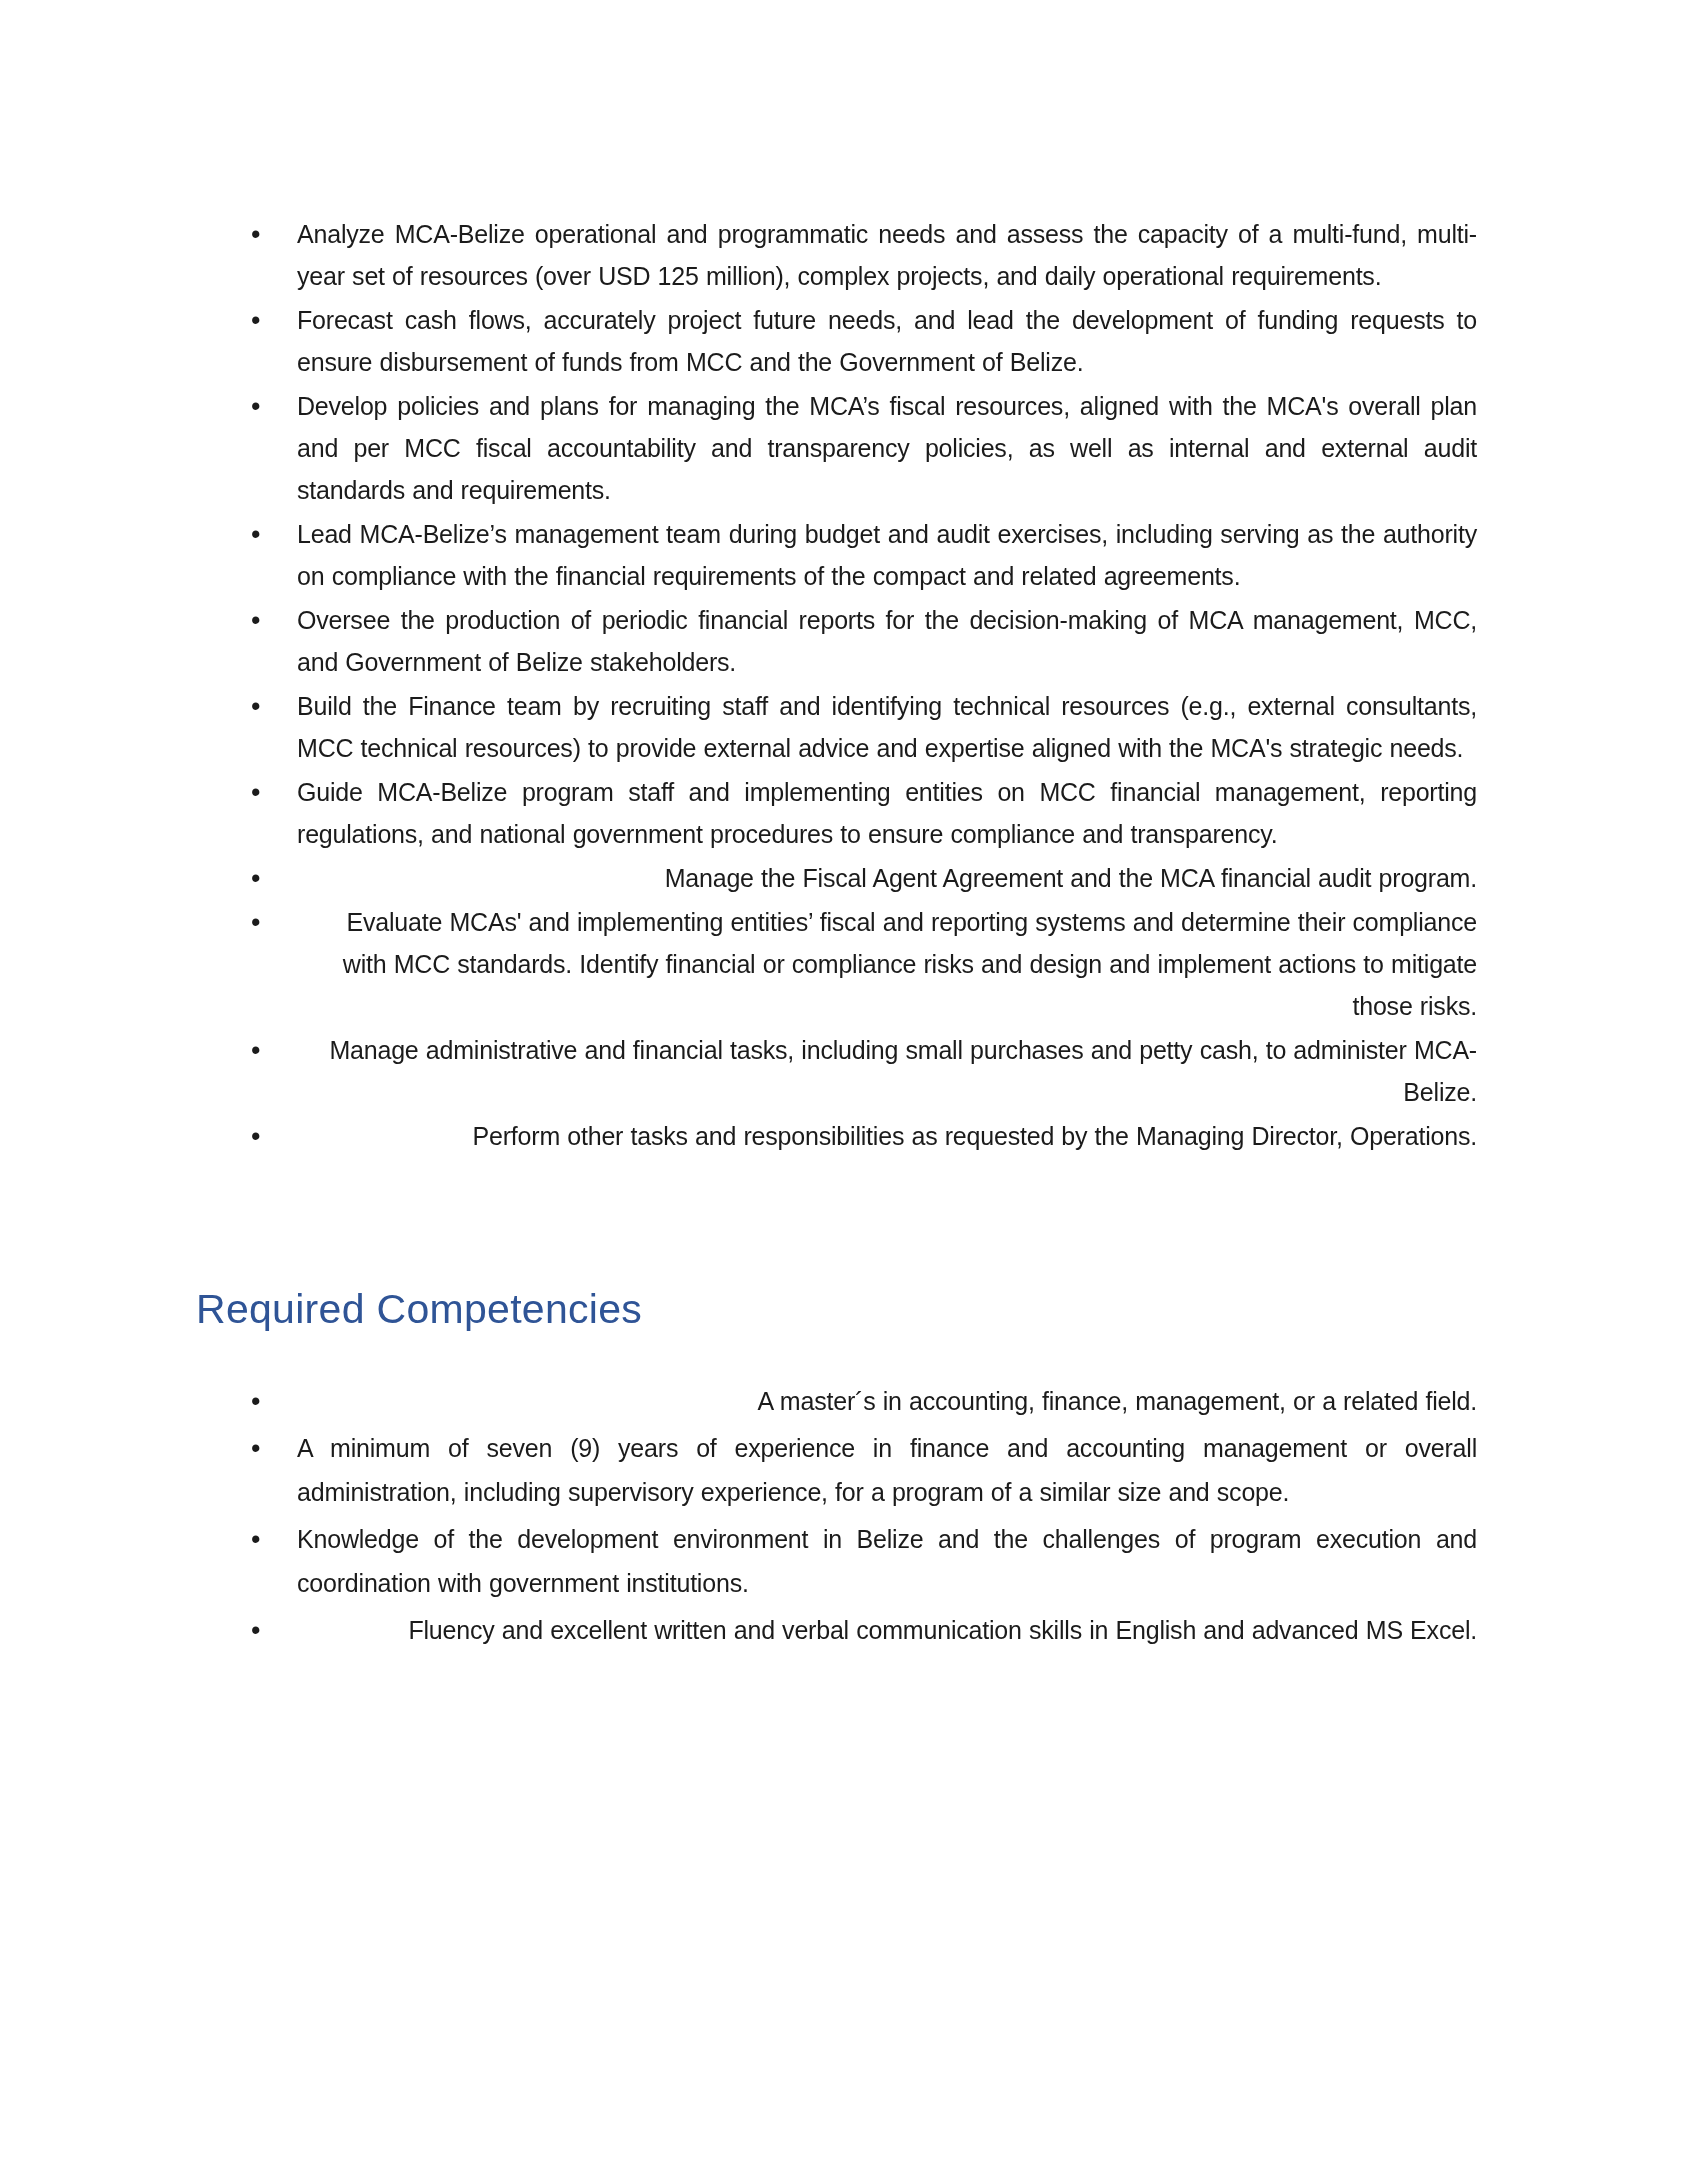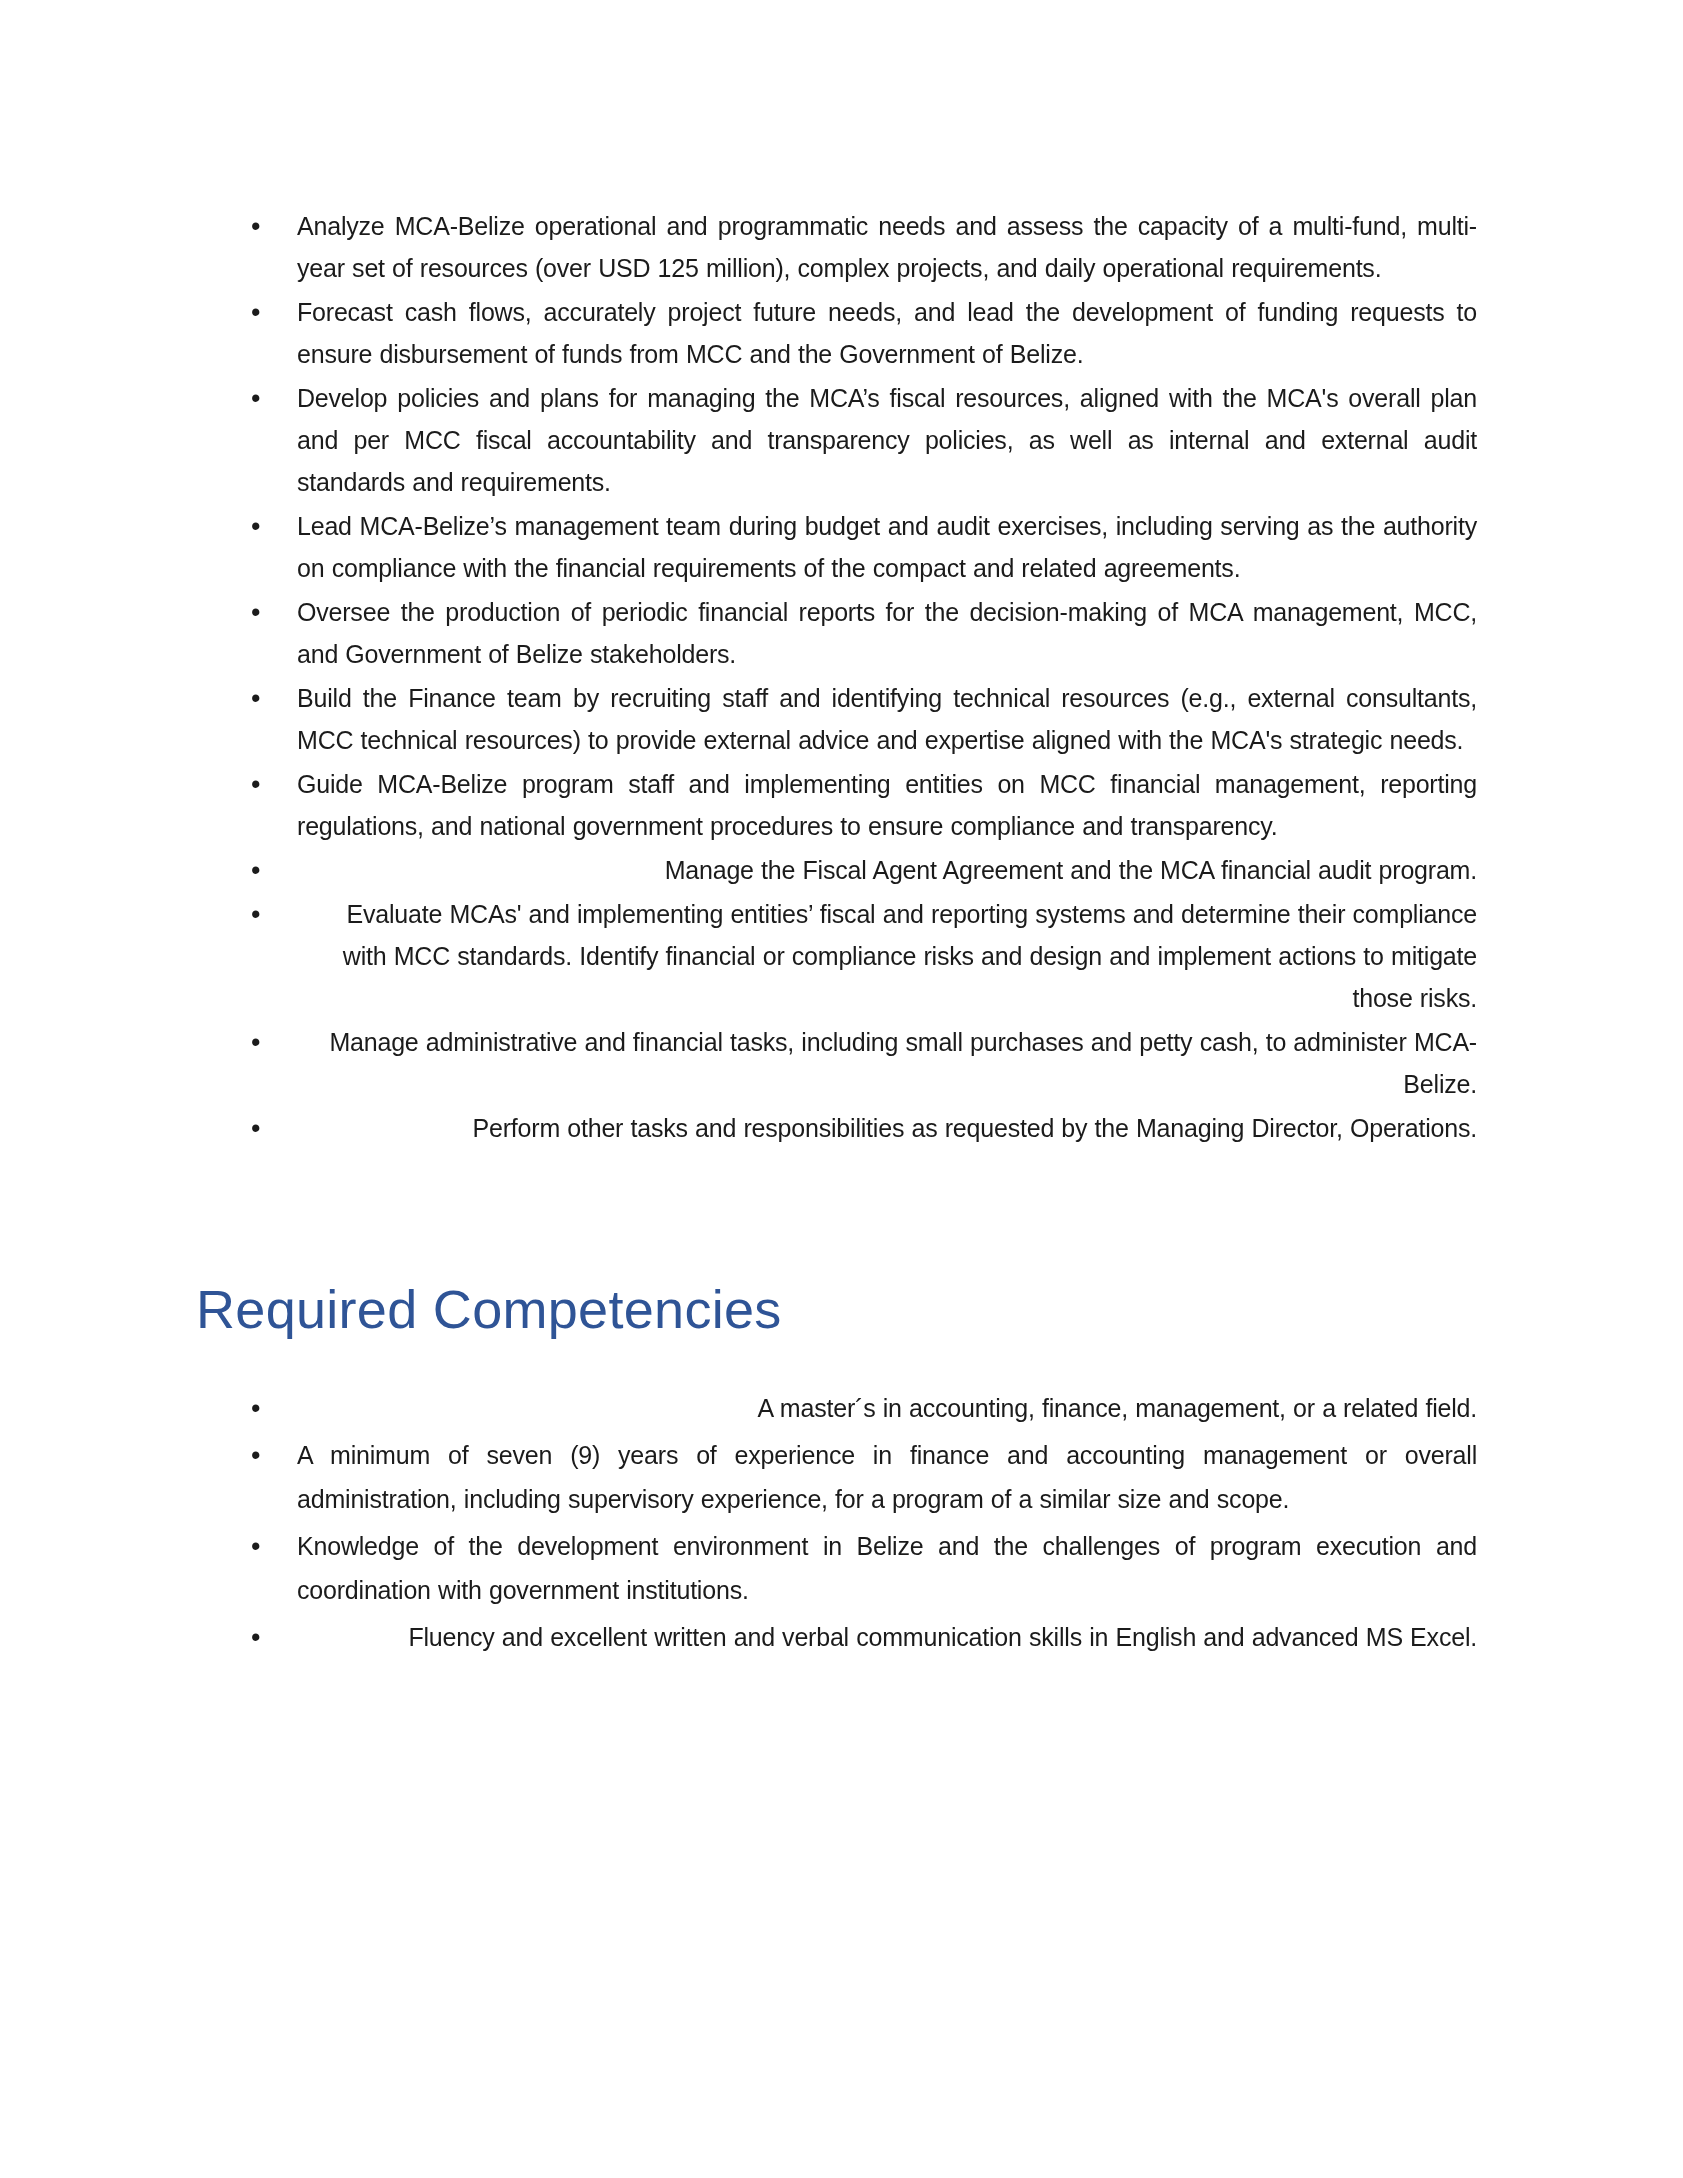--- a/index.html
+++ b/index.html
@@ -11,21 +11,21 @@
     width: 1683px;
     height: 2178px;
     position: relative;
     font-family: "Liberation Sans", sans-serif;
     color: #1b1b1b;
     overflow: hidden;
   }
   .page {
     position: absolute;
     left: 196px;
-    top: 4px;
+    top: 12px;
     width: 1281px;
   }
   .doc-list {
     list-style: none;
     margin: 0;
     padding: 0;
     font-size: 25px;
     line-height: 42px;
     letter-spacing: -0.2px;
     word-spacing: 0.5px;
@@ -44,21 +44,21 @@
   }
   .doc-list li::before {
     content: "\2022";
     position: absolute;
     left: 55px;
     top: 0;
     font-size: 27px;
   }
   .doc-heading {
     font-weight: 400;
-    font-size: 54px;
+    font-size: 41px;
     letter-spacing: 0.3px;
     margin: 129px 0 46px 0;
   }
   .list-competencies li {
     line-height: 44px;
     margin-bottom: 3px;
   }
 </style>
 </head>
 <body>

